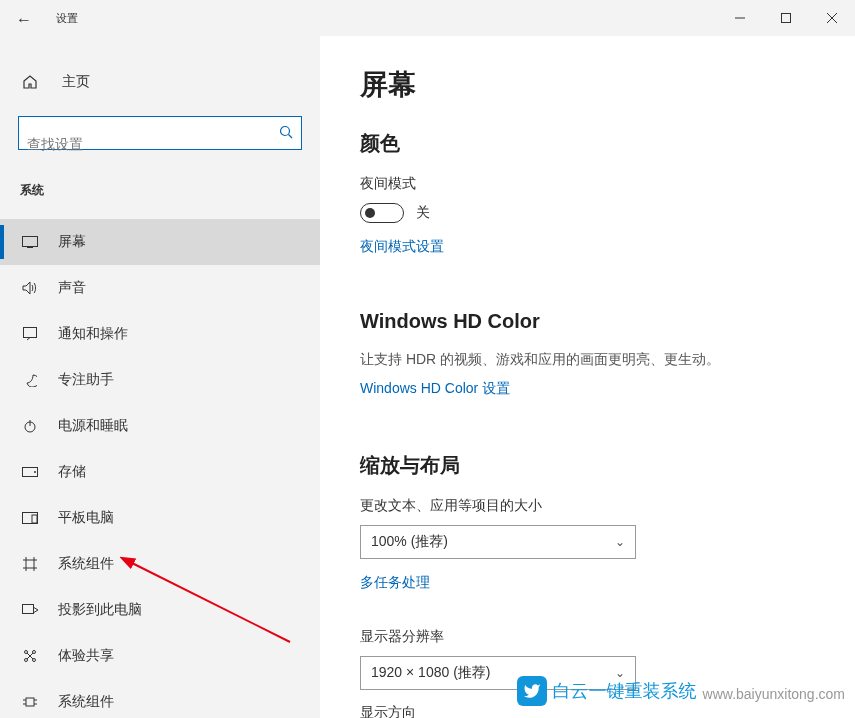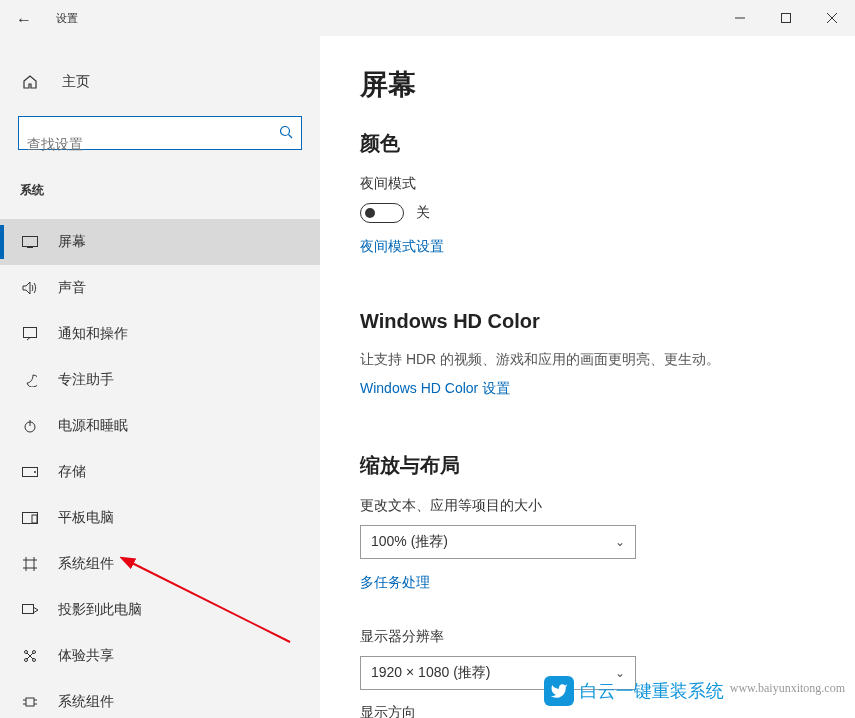--- a/index.html
+++ b/index.html
@@ -34,21 +34,21 @@
 .toggle-label { font-size: 14px; color: #333; }
 .link { font-size: 14px; color: #0067b8; cursor: pointer; display: inline-block; margin-bottom: 24px; }
 .desc { font-size: 14px; color: #555; margin-bottom: 10px; }
 .dropdown { width: 276px; height: 34px; border: 1px solid #999; display: flex; align-items: center; justify-content: space-between; padding: 0 10px; font-size: 14px; color: #333; cursor: pointer; margin-bottom: 14px; background: #fff; }
 .dropdown .chev { font-size: 12px; color: #555; }
 .section-gap { margin-bottom: 30px; }
 .arrow-annot { position: absolute; left: 120px; top: 552px; pointer-events: none; }
 .watermark { position: absolute; right: 10px; bottom: 12px; display: flex; align-items: center; font-size: 18px; color: #1296db; text-align: center; }
 .watermark .wmicon { width: 30px; height: 30px; background: #1296db; border-radius: 6px; display: flex; align-items: center; justify-content: center; margin-right: 6px; }
 .watermark .wmicon svg { fill: #fff; }
-.watermark .sub { font-size: 12px; color: #999; margin-left: 6px; align-self: flex-end; margin-bottom: 10px; font-family: Liberation Serif, serif; }
+.watermark .sub { font-size: 14px; color: #999; margin-left: 6px; align-self: flex-end; margin-bottom: 4px; }
 </style>
 </head>
 <body>
 
 <div class="titlebar">
   <div class="back">←</div>
   <div class="title">设置</div>
   <div class="spacer"></div>
   <div class="winbtn">
       <svg viewBox="0 0 10 10">

